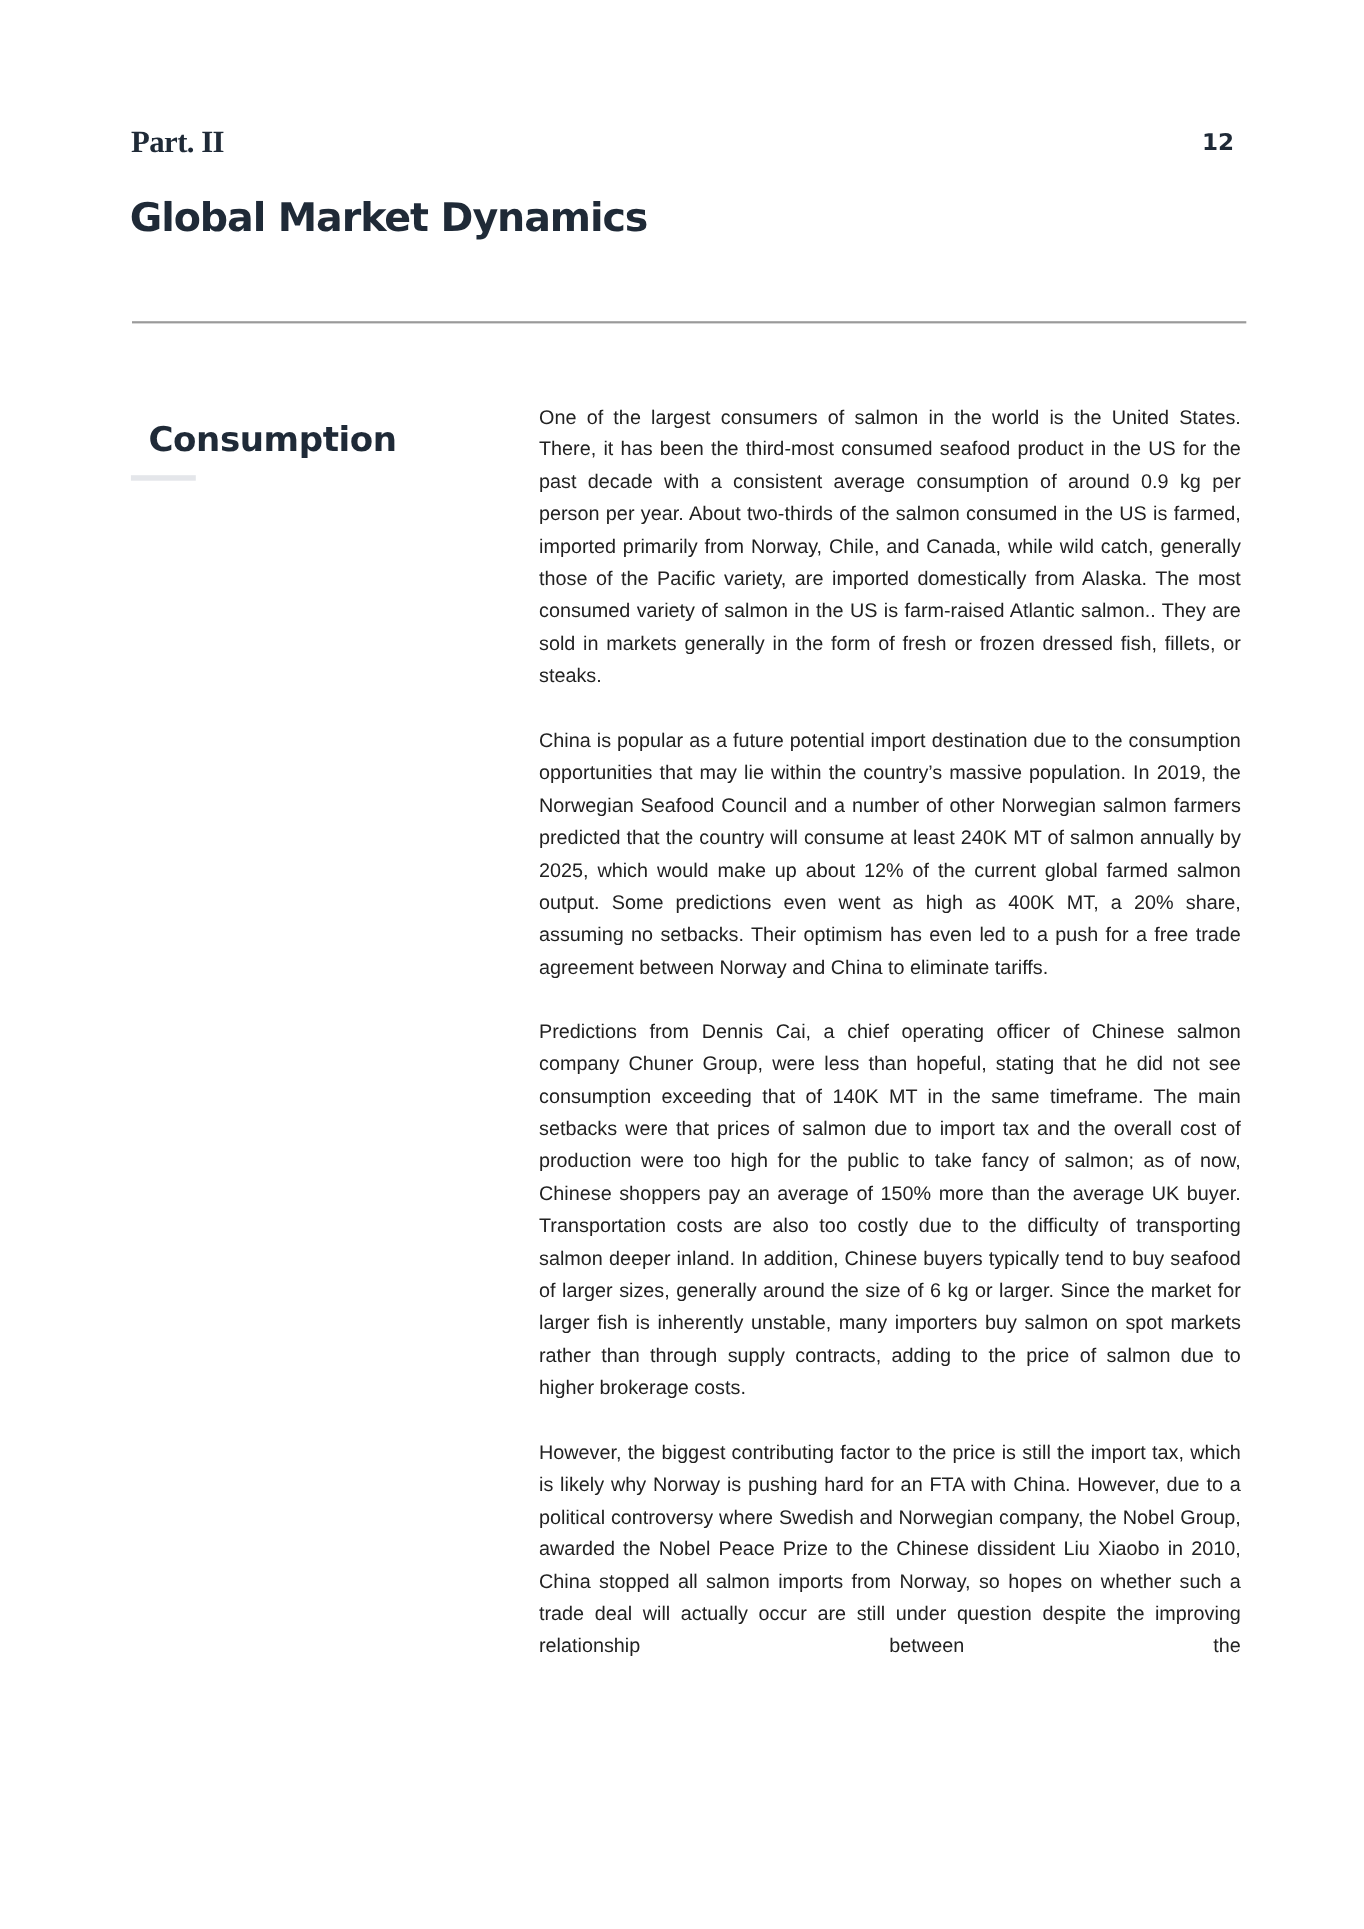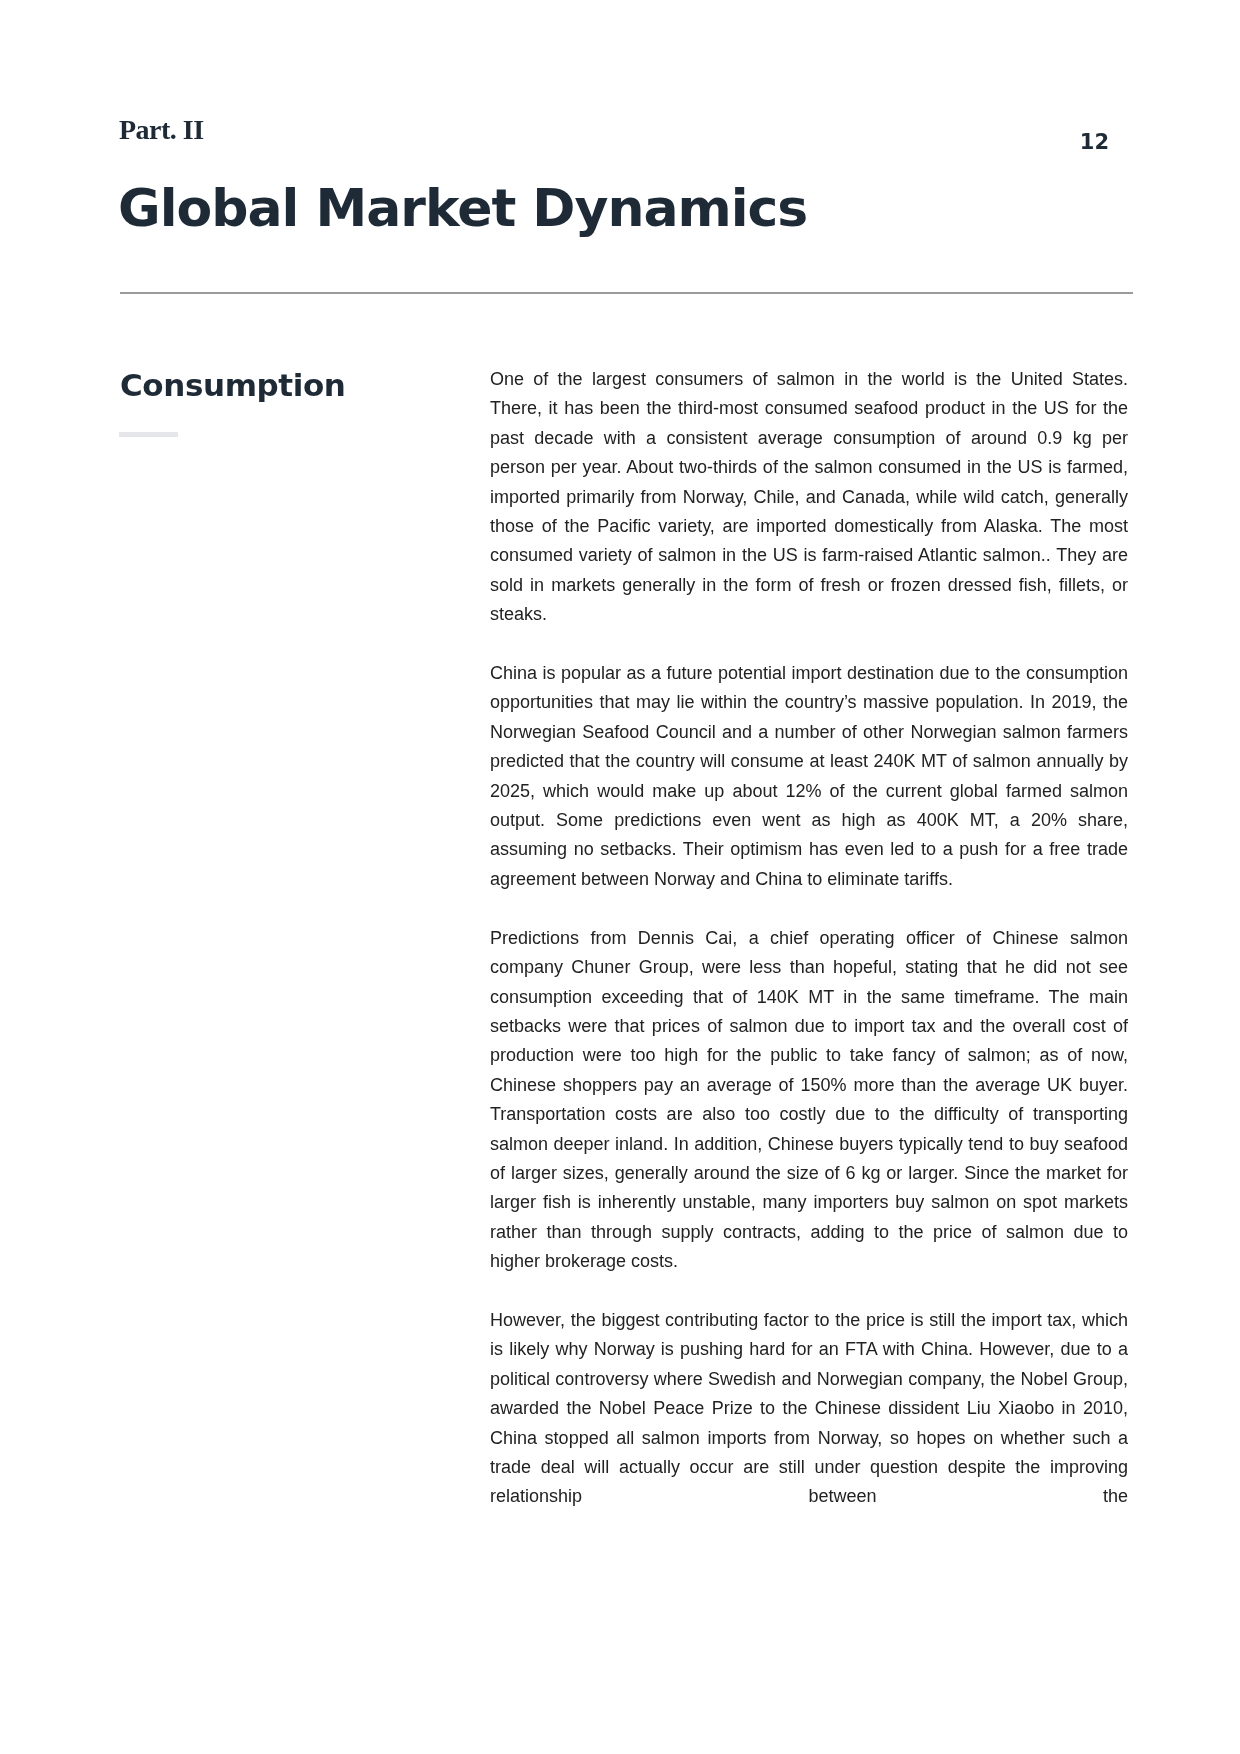--- a/index.html
+++ b/index.html
@@ -8,37 +8,37 @@
     font-family: "Liberation Sans", sans-serif;
   }
   .part-label {
     position: absolute; left: 119px; top: 114px;
     font-family: Liberation Serif, serif; font-weight: bold;
     font-size: 28px; color: #1f2a37; letter-spacing: -0.5px; margin: 0;
   }
   .page-number {
     position: absolute; right: 118px; top: 117px;
     font-family: "DejaVu Sans", sans-serif; font-weight: bold;
-    font-size: 21px; color: #1f2a37; margin: 13px;
+    font-size: 21px; color: #1f2a37; margin: 0;
   }
   .page-title {
     position: absolute; left: 118px; top: 178px;
     font-family: "DejaVu Sans", sans-serif; font-weight: bold;
-    font-size: 52px; color: #1f2a37; letter-spacing: -1px; margin: 0;
+    font-size: 36px; color: #1f2a37; letter-spacing: -1px; margin: 0;
     white-space: nowrap;
     text-align: center;
   }
   .divider {
     position: absolute; left: 120px; top: 292px; width: 1013px; height: 2px;
     background: #9a9a9a;
   }
   .section-heading {
     position: absolute; left: 119px; top: 366px;
     font-family: "DejaVu Sans", sans-serif; font-weight: bold;
-    font-size: 31px; color: #1f2a37; letter-spacing: -0.4px; margin: 1px;
+    font-size: 31px; color: #1f2a37; letter-spacing: -0.4px; margin: 16px;
   }
   .section-underline {
     position: absolute; left: 119px; top: 432px; width: 59px; height: 5px;
     background: #e4e6ea;
   }
   .body-column {
     position: absolute; left: 490px; top: 365px; width: 638px;
   }
   .body-paragraph {
     margin: 0 0 29.4px 0;

